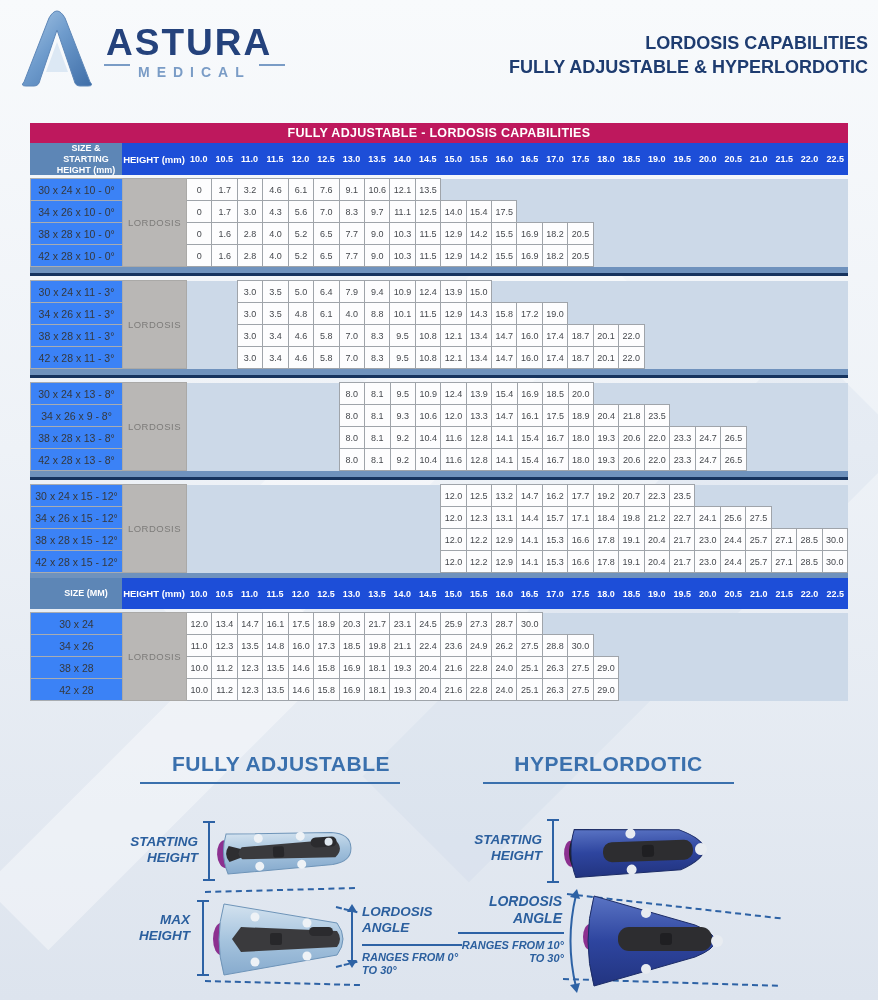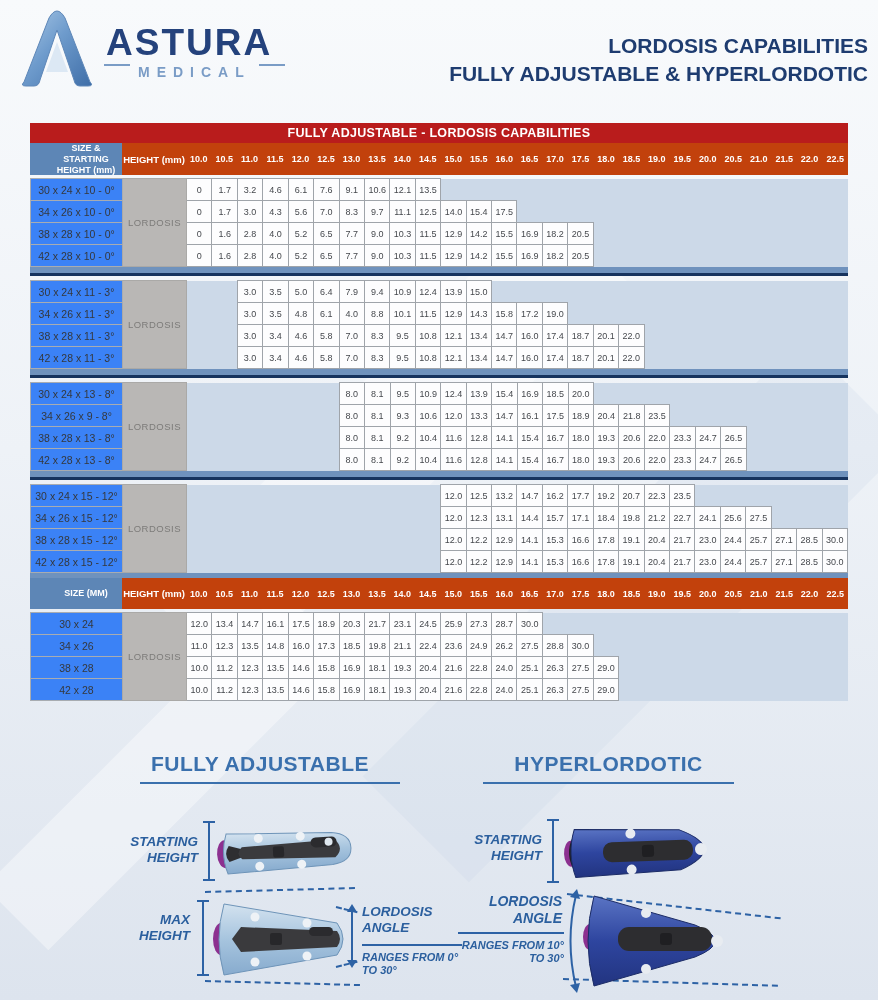--- a/index.html
+++ b/index.html
@@ -10,32 +10,32 @@
   .wm{position:absolute;background:rgba(255,255,255,.38);transform:rotate(45deg);z-index:0;}
   .wm2{background:rgba(195,208,228,.20);}
   .z{position:relative;z-index:1;}
 
   
   .logo-mark{position:absolute;left:12px;top:8px;}
   .brand{position:absolute;left:106px;top:22px;font-size:37px;font-weight:bold;color:#24427c;letter-spacing:2px;}
   .brand-sub{position:absolute;left:104px;top:64px;width:190px;display:flex;align-items:flex-start;gap:8px;
              color:#7a9cc6;font-size:14px;font-weight:bold;letter-spacing:7px;}
   .brand-sub .dash{flex:0 0 26px;height:2px;background:#7a9cc6;}
-  .page-title{position:absolute;right:10px;top:32px;text-align:right;font-size:21px;font-weight:bold;
+  .page-title{position:absolute;right:10px;top:32px;text-align:right;font-size:18px;font-weight:bold;
               color:#1e3c70;line-height:1.33;}
 
   
   .cap{position:absolute;left:30px;width:818px;}
   #table1{top:123px;} #table2{top:578px;}
-  .bar{background:#b91c1c;color:#fff;font-weight:bold;font-size:12.5px;text-align:center;
+  .bar{background:#be185d;color:#fff;font-weight:bold;font-size:12.5px;text-align:center;
        letter-spacing:.3px;padding:3px 0;}
   table{border-collapse:collapse;table-layout:fixed;width:818px;}
   col.c-label{width:92px;} col.c-lord{width:64px;}
   th,td{padding:0;font-weight:normal;}
-  .hdr th{height:31px;background:#c2410c;color:#fff;font-weight:bold;font-size:9px;text-align:center;vertical-align:middle;}
+  .hdr th{height:31px;background:#1d4ed8;color:#fff;font-weight:bold;font-size:9px;text-align:center;vertical-align:middle;}
   .hdr th.first{background:#5d86b6;font-size:9px;line-height:1.2;padding-left:20px;}
   .hdr th.hmm{font-size:9.5px;}
   .grp td{height:21px;font-size:9px;text-align:center;vertical-align:middle;color:#45484d;}
   td.lab{background:#3b82f6;border:1px solid #a8acb1;font-size:10.5px;color:#35383c;}
   td.lord{background:#b9b7b5;border:1px solid #aaa9a7;color:#7c7b79;font-size:9.5px;letter-spacing:.5px;}
   td.v{background:#fdfdfe;border:1px solid #9fa4aa;}
   td.e{background:#ccd9e8;border:none;}
   .band{height:6px;background:#6f92bd;} .navyline{height:3px;background:#16335e;} .gap{height:4px;} .gap3{height:3px;}
 
   
@@ -972,21 +972,21 @@
             <td class="e"></td>
             <td class="e"></td>
             <td class="e"></td>
             <td class="e"></td>
             <td class="e"></td>
           </tr>
         </tbody>
       </table>
     </section>
 
-  <div class="dg-head z" style="left:130px;top:752px;width:260px;">FULLY ADJUSTABLE</div>
+  <div class="dg-head z" style="left:151px;top:752px;width:260px;">FULLY ADJUSTABLE</div>
   <div class="dg-rule z" style="left:140px;top:782px;width:260px;"></div>
   <div class="dg-head z" style="left:483px;top:752px;width:251px;">HYPERLORDOTIC</div>
   <div class="dg-rule z" style="left:483px;top:782px;width:251px;"></div>
 
   <svg class="dev z" style="left:214px;top:814px;transform:rotate(-3deg);" width="142" height="74" viewBox="0 0 142 74">
     <defs>
         <linearGradient id="bl" x1="0" y1="0" x2="0" y2="1">
       <stop offset="0" stop-color="#d3e2ef"></stop>
           <stop offset=".5" stop-color="#a6c4de"></stop>
           <stop offset="1" stop-color="#87abce"></stop>

